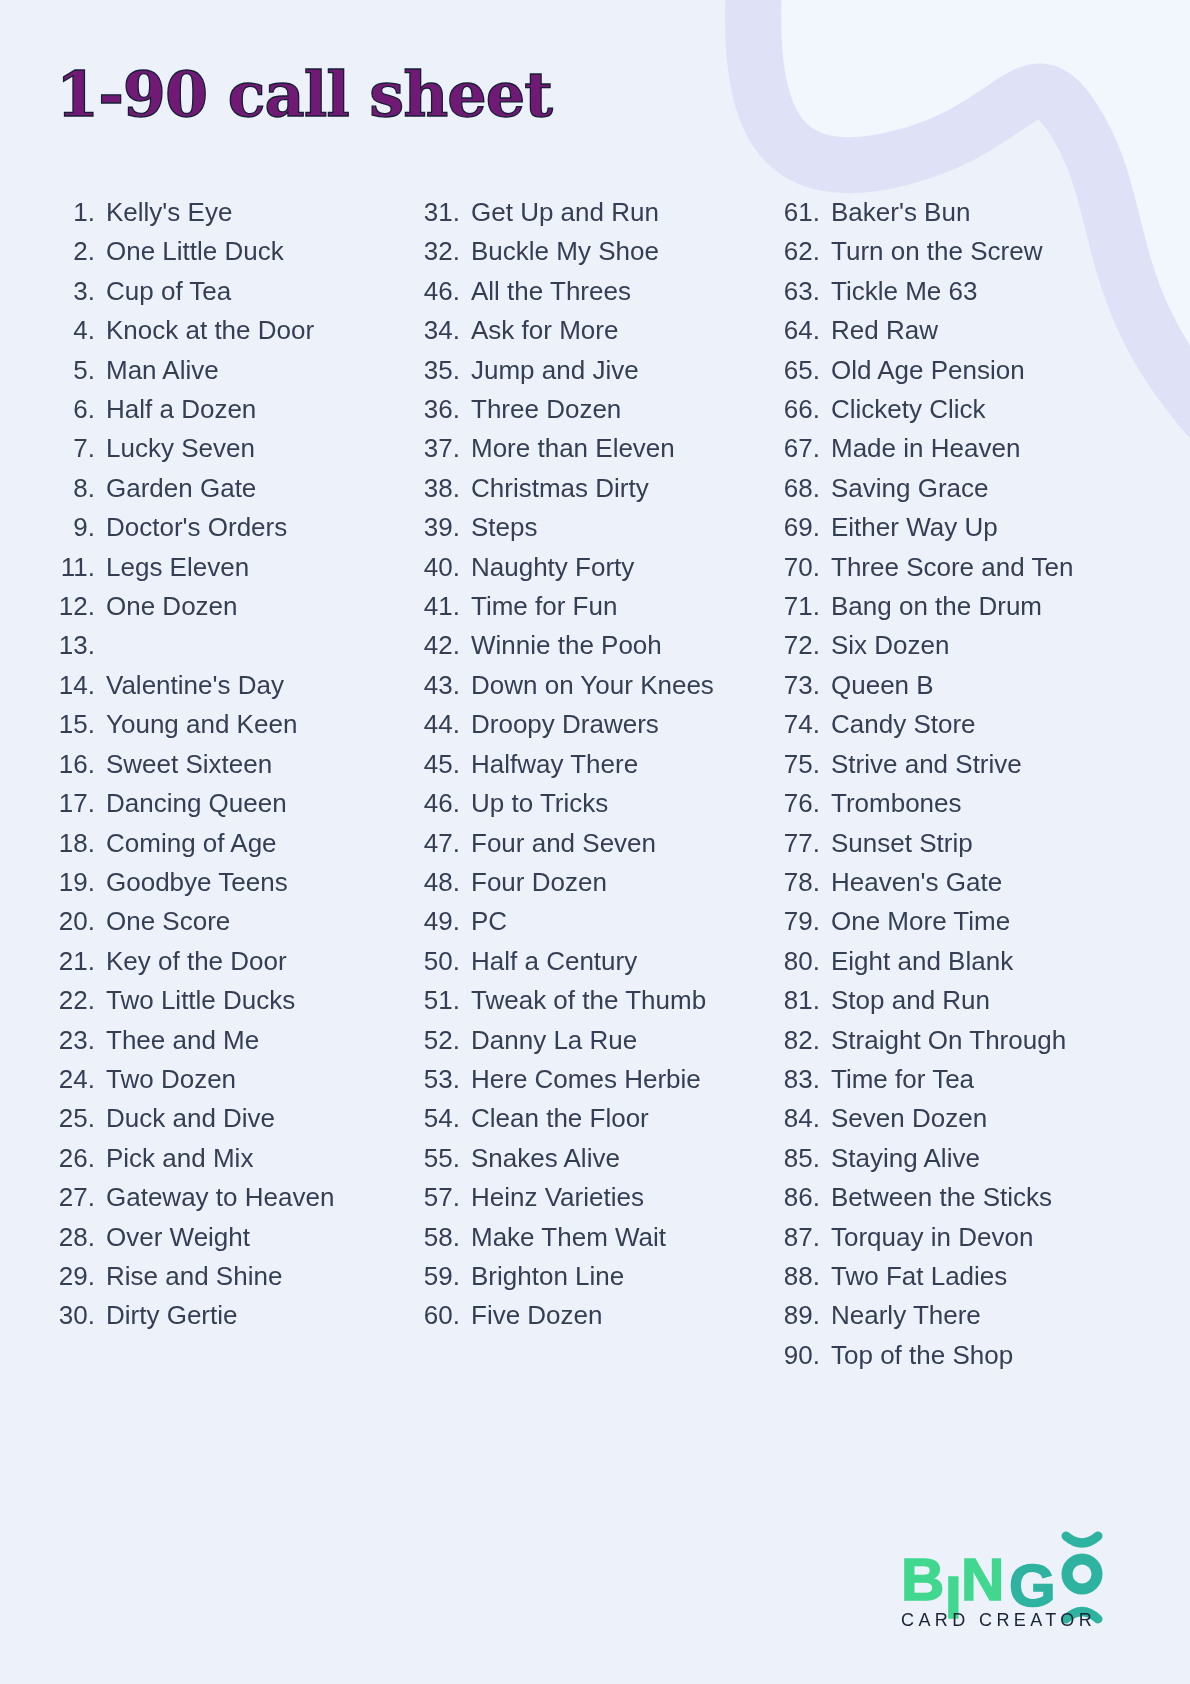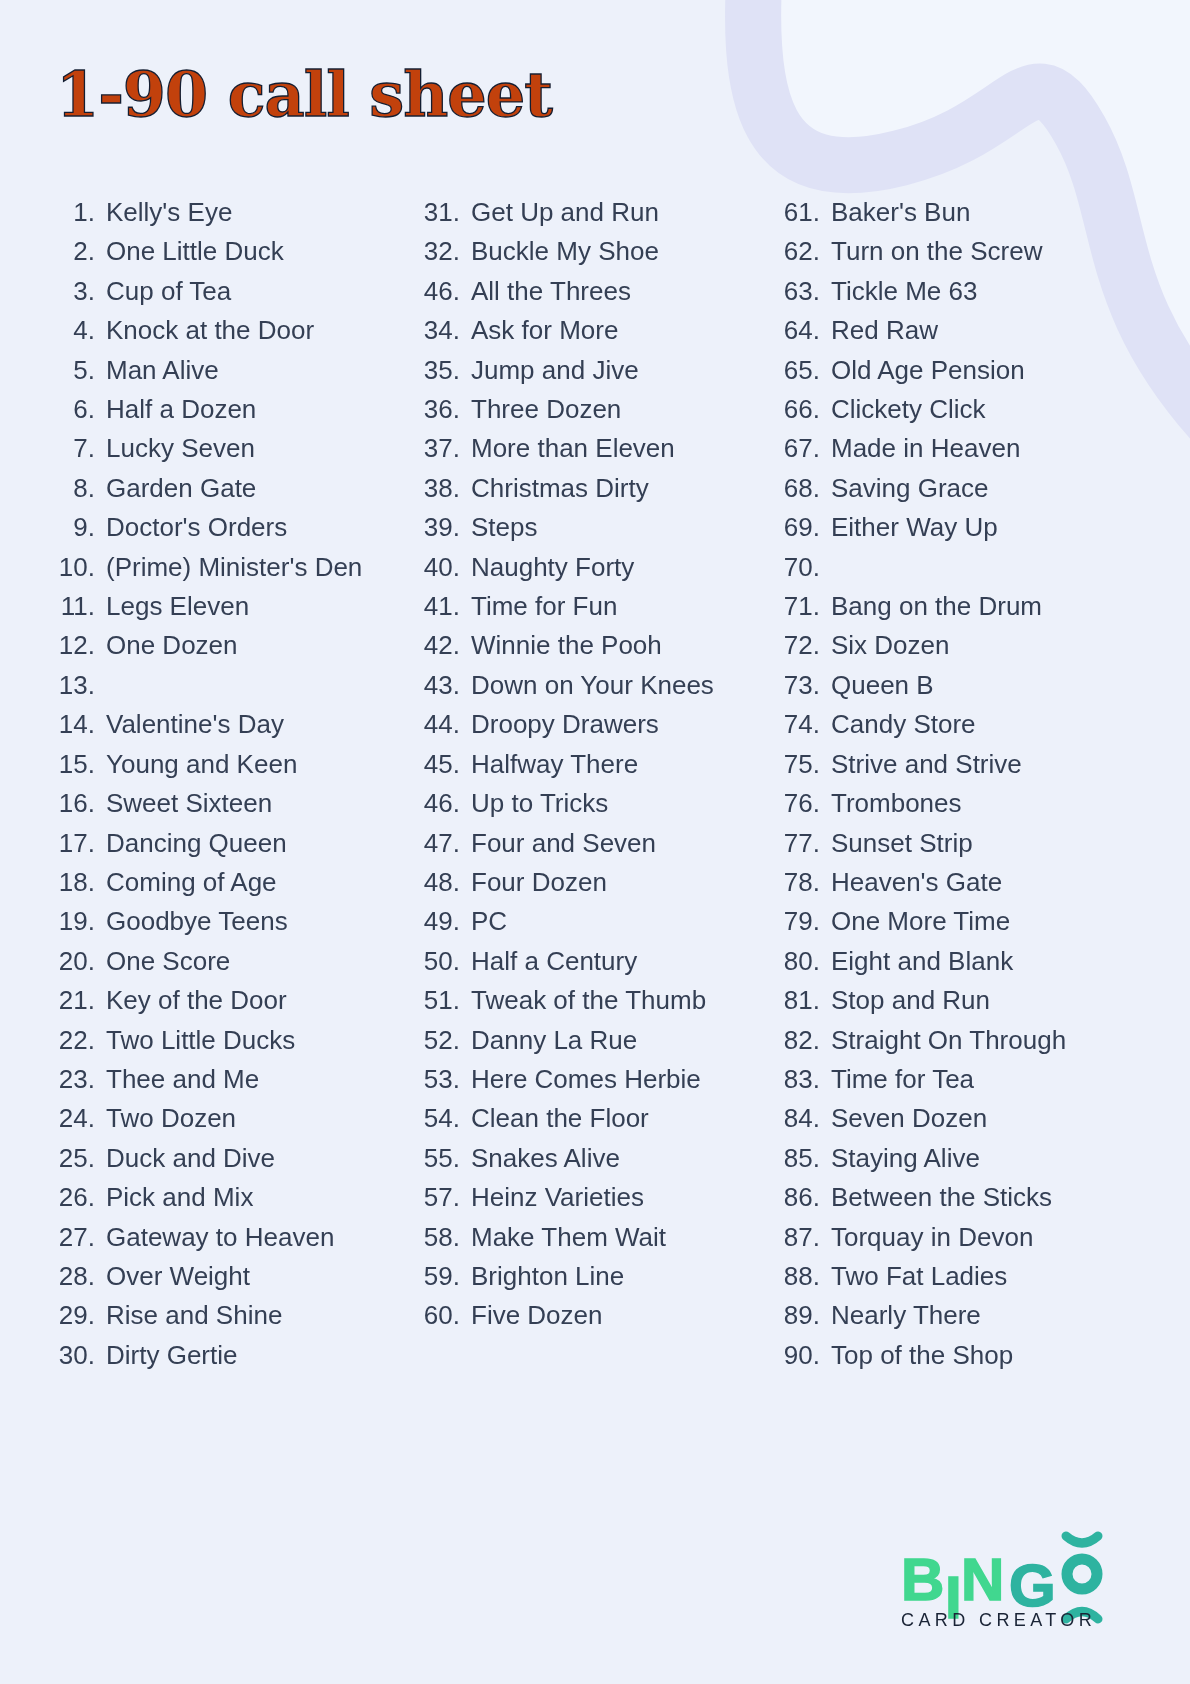--- a/index.html
+++ b/index.html
@@ -12,21 +12,21 @@
     font-family:"Liberation Sans", sans-serif;
   }
   .swoosh-svg { position:absolute; left:0; top:0; pointer-events:none; }
 
   h1.title {
     position:absolute; left:56px; top:58px; margin:0;
     font-family:"DejaVu Serif", serif;
     font-weight:700;
     font-size:62px;
     letter-spacing:-1px;
-    color:#c2410c;
+    color:#701a75;
     -webkit-text-stroke:1.3px #141e32;
   }
 
   .col {
     position:absolute; top:193px;
     font-size:26px; line-height:39.4px;
     color:#343f54;
   }
   .col1 { left:40px; }
   .col2 { left:375px; }
@@ -105,24 +105,20 @@
       </div>
       <div class="row">
         <span class="num">8.</span>
         <span class="label">Garden Gate</span>
       </div>
       <div class="row">
         <span class="num">9.</span>
         <span class="label">Doctor's Orders</span>
       </div>
       <div class="row">
-        <span class="num">10.</span>
-        <span class="label">(Prime) Minister's Den</span>
-      </div>
-      <div class="row">
         <span class="num">11.</span>
         <span class="label">Legs Eleven</span>
       </div>
       <div class="row">
         <span class="num">12.</span>
         <span class="label">One Dozen</span>
       </div>
       <div class="row">
         <span class="num">13.</span>
       </div>
@@ -345,20 +341,21 @@
       <div class="row">
         <span class="num">68.</span>
         <span class="label">Saving Grace</span>
       </div>
       <div class="row">
         <span class="num">69.</span>
         <span class="label">Either Way Up</span>
       </div>
       <div class="row">
         <span class="num">70.</span>
+        <span class="label">Three Score and Ten</span>
       </div>
       <div class="row">
         <span class="num">71.</span>
         <span class="label">Bang on the Drum</span>
       </div>
       <div class="row">
         <span class="num">72.</span>
         <span class="label">Six Dozen</span>
       </div>
       <div class="row">

